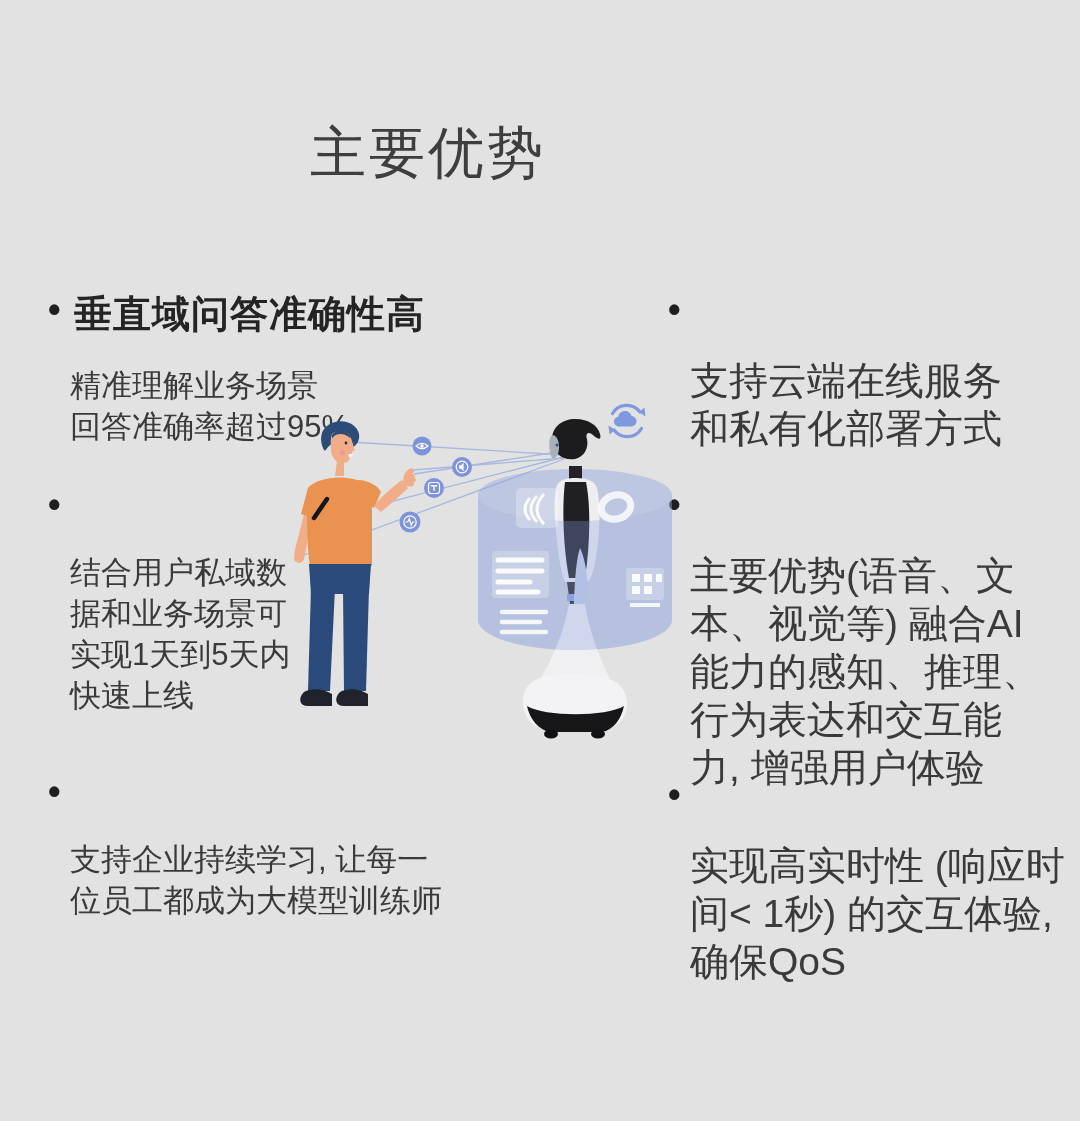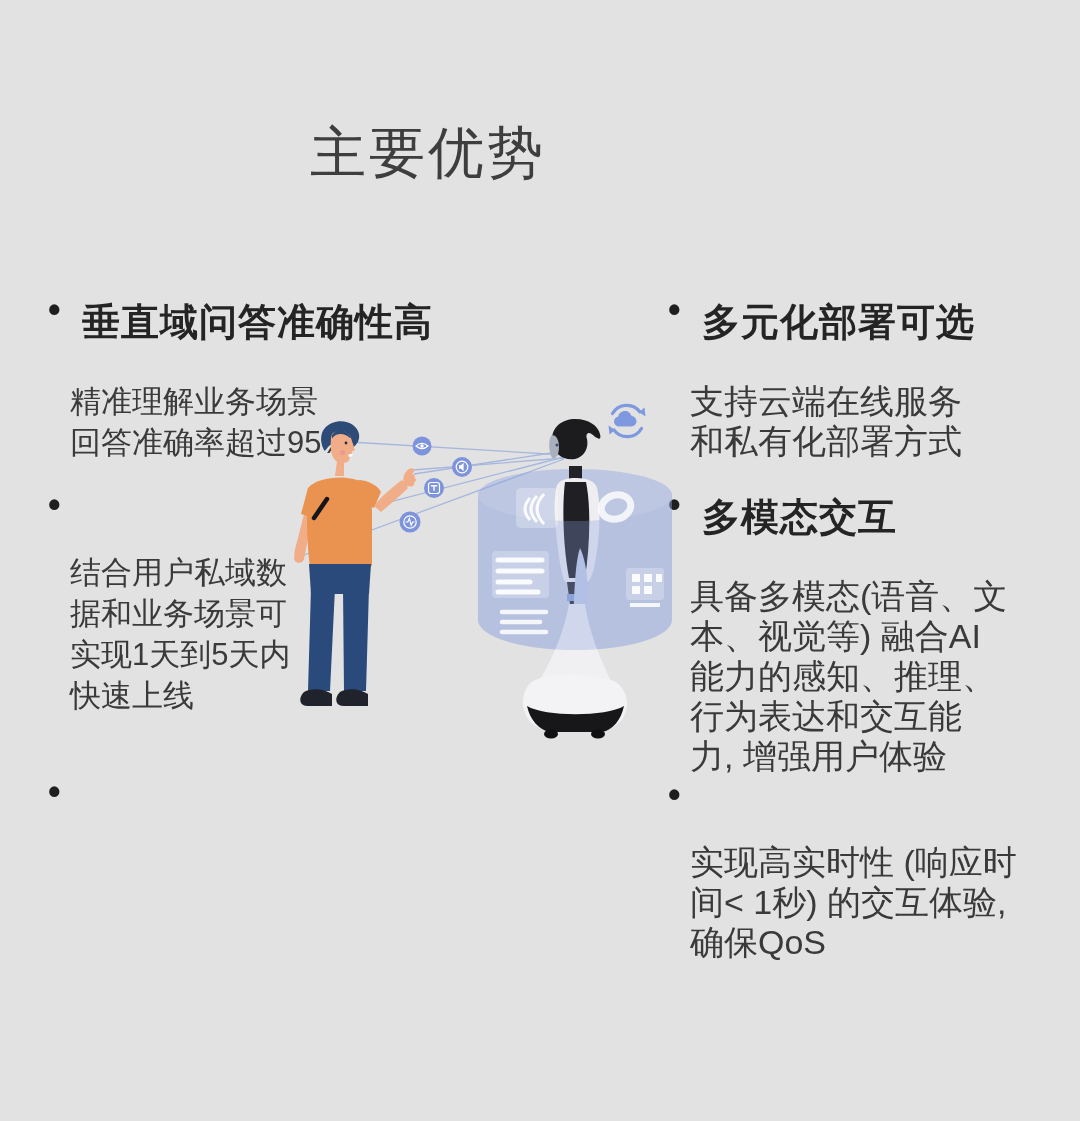--- a/index.html
+++ b/index.html
@@ -13,28 +13,28 @@
     text-align:center;font-size:56px;font-weight:500;color:#3e3e3e;
     letter-spacing:3px;
   }
   .adv{position:absolute;}
   .adv .head{display:flex;align-items:flex-start;}
   .bullet{
     flex:0 0 22px;width:22px;font-size:36px;font-weight:700;
     color:#1f1f1f;line-height:54px;
   }
   .adv h2{
-    margin:12px;font-size:38px;font-weight:700;color:#242424;
+    margin:4px;font-size:38px;font-weight:700;color:#242424;
     line-height:54px;white-space:pre-line;letter-spacing:1px;
   }
   .adv p{
     margin:20px 0 0 22px;color:#3a3a3a;white-space:pre-line;
   }
   .col-left p{font-size:31px;line-height:41px;}
-  .col-right p{font-size:34px;line-height:40px;}
+  .col-right p{font-size:39px;line-height:48px;}
   .illo{position:absolute;left:280px;top:388px;}
 </style>
 </head>
 <body>
 
 <div class="slide">
 
   <h1 class="title">主要优势</h1>
 
   <div class="col-left">
@@ -54,39 +54,39 @@
       <p>结合用户私域数
 据和业务场景可
 实现1天到5天内
 快速上线</p>
     </div>
 
     <div class="adv" style="left:48px;top:765px;width:480px">
       <div class="head">
         <span class="bullet">•</span>
       </div>
+      <p>支持企业持续学习, 让每一
+位员工都成为大模型训练师</p>
     </div>
   </div>
 
   <div class="col-right">
     <div class="adv" style="left:668px;top:283px;width:400px">
       <div class="head">
         <span class="bullet">•</span>
-        <h2>多元化部署可选</h2>
       </div>
       <p>支持云端在线服务
 和私有化部署方式</p>
     </div>
 
     <div class="adv" style="left:668px;top:478px;width:400px">
       <div class="head">
         <span class="bullet">•</span>
-        <h2>多模态交互</h2>
-      </div>
-      <p>具备多模态(语音、文
+      </div>
+      <p>主要优势(语音、文
 本、视觉等) 融合AI
 能力的感知、推理、
 行为表达和交互能
 力, 增强用户体验</p>
     </div>
 
     <div class="adv" style="left:668px;top:768px;width:400px">
       <div class="head">
         <span class="bullet">•</span>
       </div>

